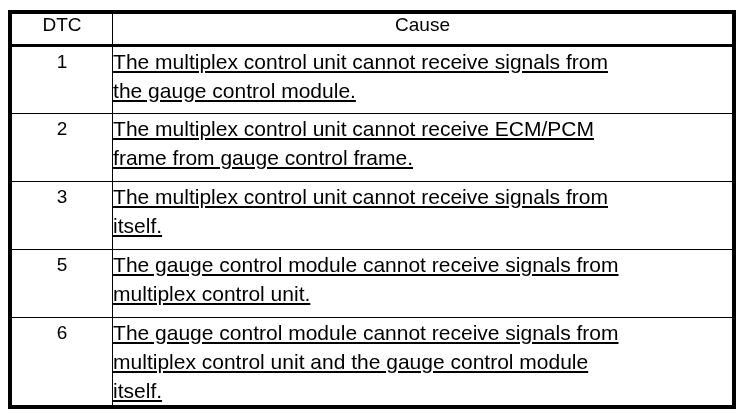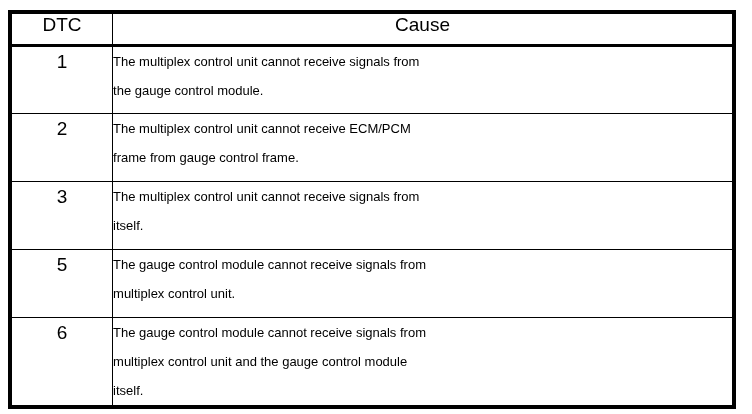--- a/index.html
+++ b/index.html
@@ -63,24 +63,25 @@
   .cell-dtc {
     text-align: center;
     font-size: 19px;
     line-height: 29px;
     padding-top: 4px;
     padding-bottom: 4px;
   }
 
   .cell-cause {
     text-align: left;
-    font-size: 13px;
+    font-size: 21px;
     line-height: 29px;
     padding: 4px 6px 4px 7px;
     white-space: pre-line;
+    text-decoration: underline;
   }
 
   .row-h2 .cell-dtc,
   .row-h2 .cell-cause { height: 68px; box-sizing: border-box; }
 
   .row-h3 .cell-dtc,
   .row-h3 .cell-cause { height: 87px; box-sizing: border-box; }
 </style>
 </head>
 <body>

